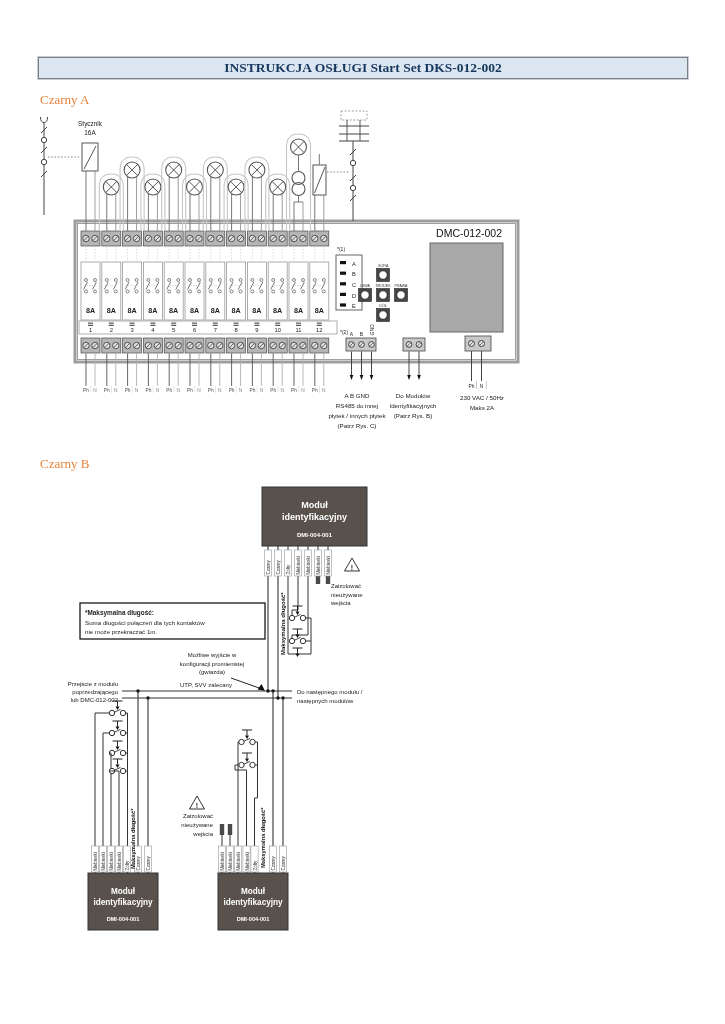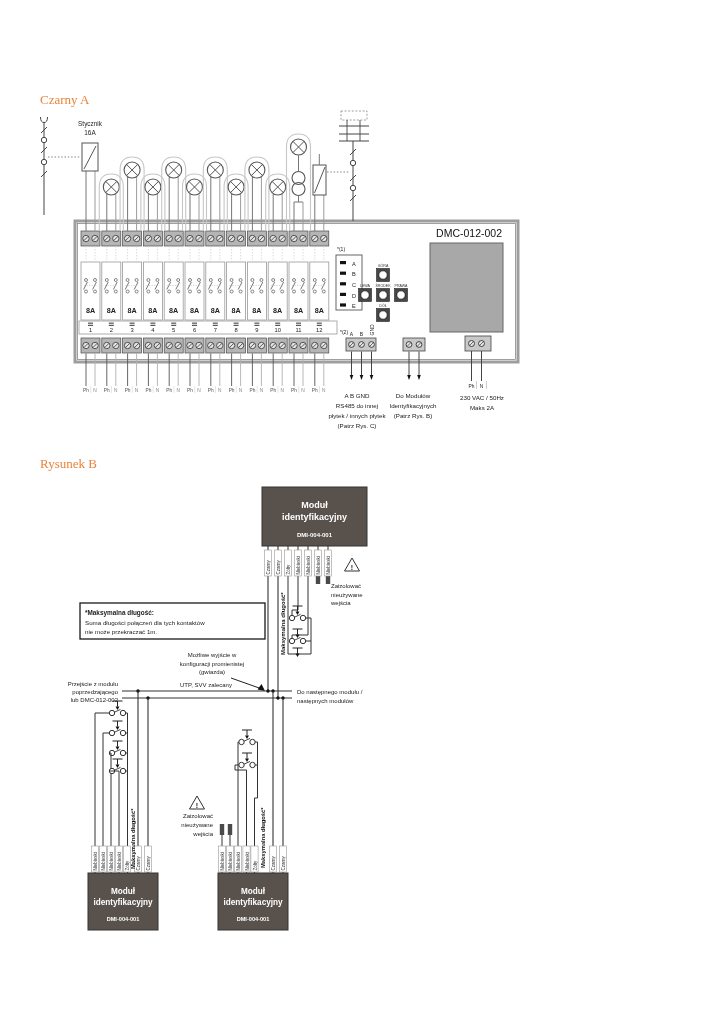--- a/index.html
+++ b/index.html
@@ -16,20 +16,23 @@
   .capB{top:456px}
   svg{position:absolute;}
   #figA{left:35px;top:110px;}
   #figB{left:55px;top:478px;}
   svg text{font-family:"Liberation Sans",sans-serif;}
 </style>
 </head>
 <body>
 
 <div class="page">
+  <div class="titlebar">
+    <span>INSTRUKCJA OSŁUGI Start Set DKS-012-002</span>
+  </div>
   <div class="caption capA">Czarny A</div>
   <svg id="figA" width="530" height="340" viewBox="0 0 530 340">
       <g>
         <rect x="40" y="111" width="443" height="141" fill="#fff" stroke="#9e9e9e" stroke-width="3"></rect>
         <rect x="42.6" y="113.6" width="437.8" height="135.8" fill="none" stroke="#777" stroke-width="0.7"></rect>
         <text x="467" y="127" font-size="10.5" text-anchor="end" fill="#111">DMC-012-002</text>
       </g>
       <g>
         <rect x="46" y="121" width="19" height="15" fill="#b5b5b5" stroke="#4a4a4a" stroke-width="0.7"></rect>
         <circle cx="51" cy="128.5" r="3.2" fill="#e4e4e4" stroke="#333" stroke-width="0.8"></circle>
@@ -632,21 +635,21 @@
           <line x1="304" y1="31" x2="334" y2="31" stroke="#444" stroke-width="1"></line>
           <line x1="318" y1="31" x2="318" y2="111" stroke="#444" stroke-width="1"></line>
           <line x1="315" y1="45" x2="321" y2="39" stroke="#444" stroke-width="1"></line>
           <line x1="315" y1="71" x2="321" y2="65" stroke="#444" stroke-width="1"></line>
           <line x1="315" y1="91" x2="321" y2="85" stroke="#444" stroke-width="1"></line>
           <circle cx="318" cy="53" r="2.7" fill="#fff" stroke="#444" stroke-width="1"></circle>
           <circle cx="318" cy="78" r="2.7" fill="#fff" stroke="#444" stroke-width="1"></circle>
         </g>
       </g>
     </svg>
-  <div class="caption capB">Rysunek B</div>
+  <div class="caption capB">Czarny B</div>
   <svg id="figB" width="395" height="470" viewBox="0 0 395 470">
       <g>
         <line x1="213" y1="68" x2="213" y2="213" stroke="#333" stroke-width="1.1"></line>
         <line x1="223" y1="68" x2="223" y2="220" stroke="#333" stroke-width="1.1"></line>
         <path d="M243 68 L243 132 L237 132 L237 137.3" fill="none" stroke="#333" stroke-width="1"></path>
         <path d="M253 68 L253 157 L237 157 L237 160.3" fill="none" stroke="#333" stroke-width="1"></path>
         <line x1="250.7" y1="140" x2="256" y2="140" stroke="#333" stroke-width="1"></line>
         <line x1="250.7" y1="163" x2="256" y2="163" stroke="#333" stroke-width="1"></line>
         <line x1="256" y1="140" x2="256" y2="170" stroke="#333" stroke-width="1"></line>
         <path d="M233 68 L233 176 L256 176 L256 170" fill="none" stroke="#333" stroke-width="1"></path>

